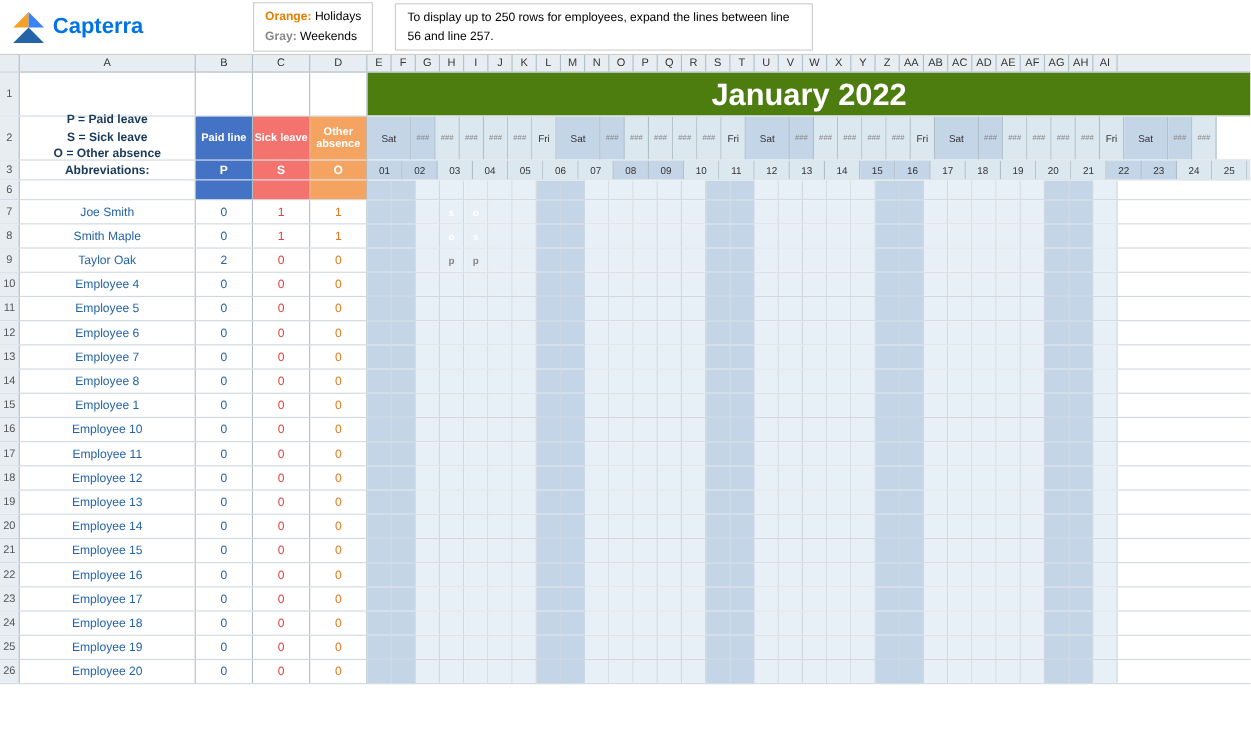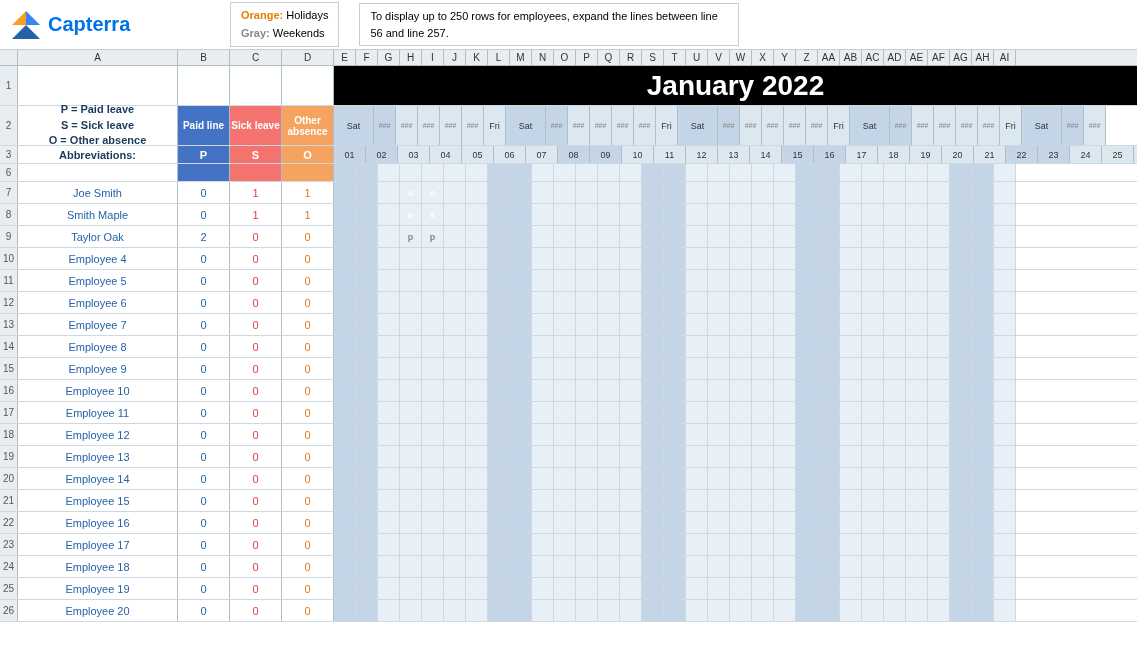--- a/index.html
+++ b/index.html
@@ -149,21 +149,21 @@
     .calendar-area {
       flex: 1;
       display: flex;
       flex-direction: column;
       overflow: hidden;
       position: relative;
     }
 
     
     .jan-header {
-      background: #000000;
+      background: #4d7c0f;
       color: white;
       text-align: center;
       font-size: 28px;
       font-weight: bold;
       display: flex;
       align-items: center;
       justify-content: center;
       height: 100%;
     }
 
@@ -828,21 +828,21 @@
           <div class="data-day-cell weekday"></div>
           <div class="data-day-cell weekday"></div>
           <div class="data-day-cell weekday"></div>
           <div class="data-day-cell weekend"></div>
           <div class="data-day-cell weekend"></div>
           <div class="data-day-cell weekday"></div>
         </div>
       </div>
       <div class="sheet-row row-h22">
         <div class="row-num">15</div>
-        <div class="cell-a employee-name">Employee 9</div>
+        <div class="cell-a employee-name">Employee 1</div>
         <div class="cell-b count-paid">0</div>
         <div class="cell-c count-sick">0</div>
         <div class="cell-d count-other">0</div>
         <div style="display: flex; height: 100%; flex: 1 1 0%;">
           <div class="data-day-cell weekend"></div>
           <div class="data-day-cell weekend"></div>
           <div class="data-day-cell weekday"></div>
           <div class="data-day-cell weekday"></div>
           <div class="data-day-cell weekday"></div>
           <div class="data-day-cell weekday"></div>

